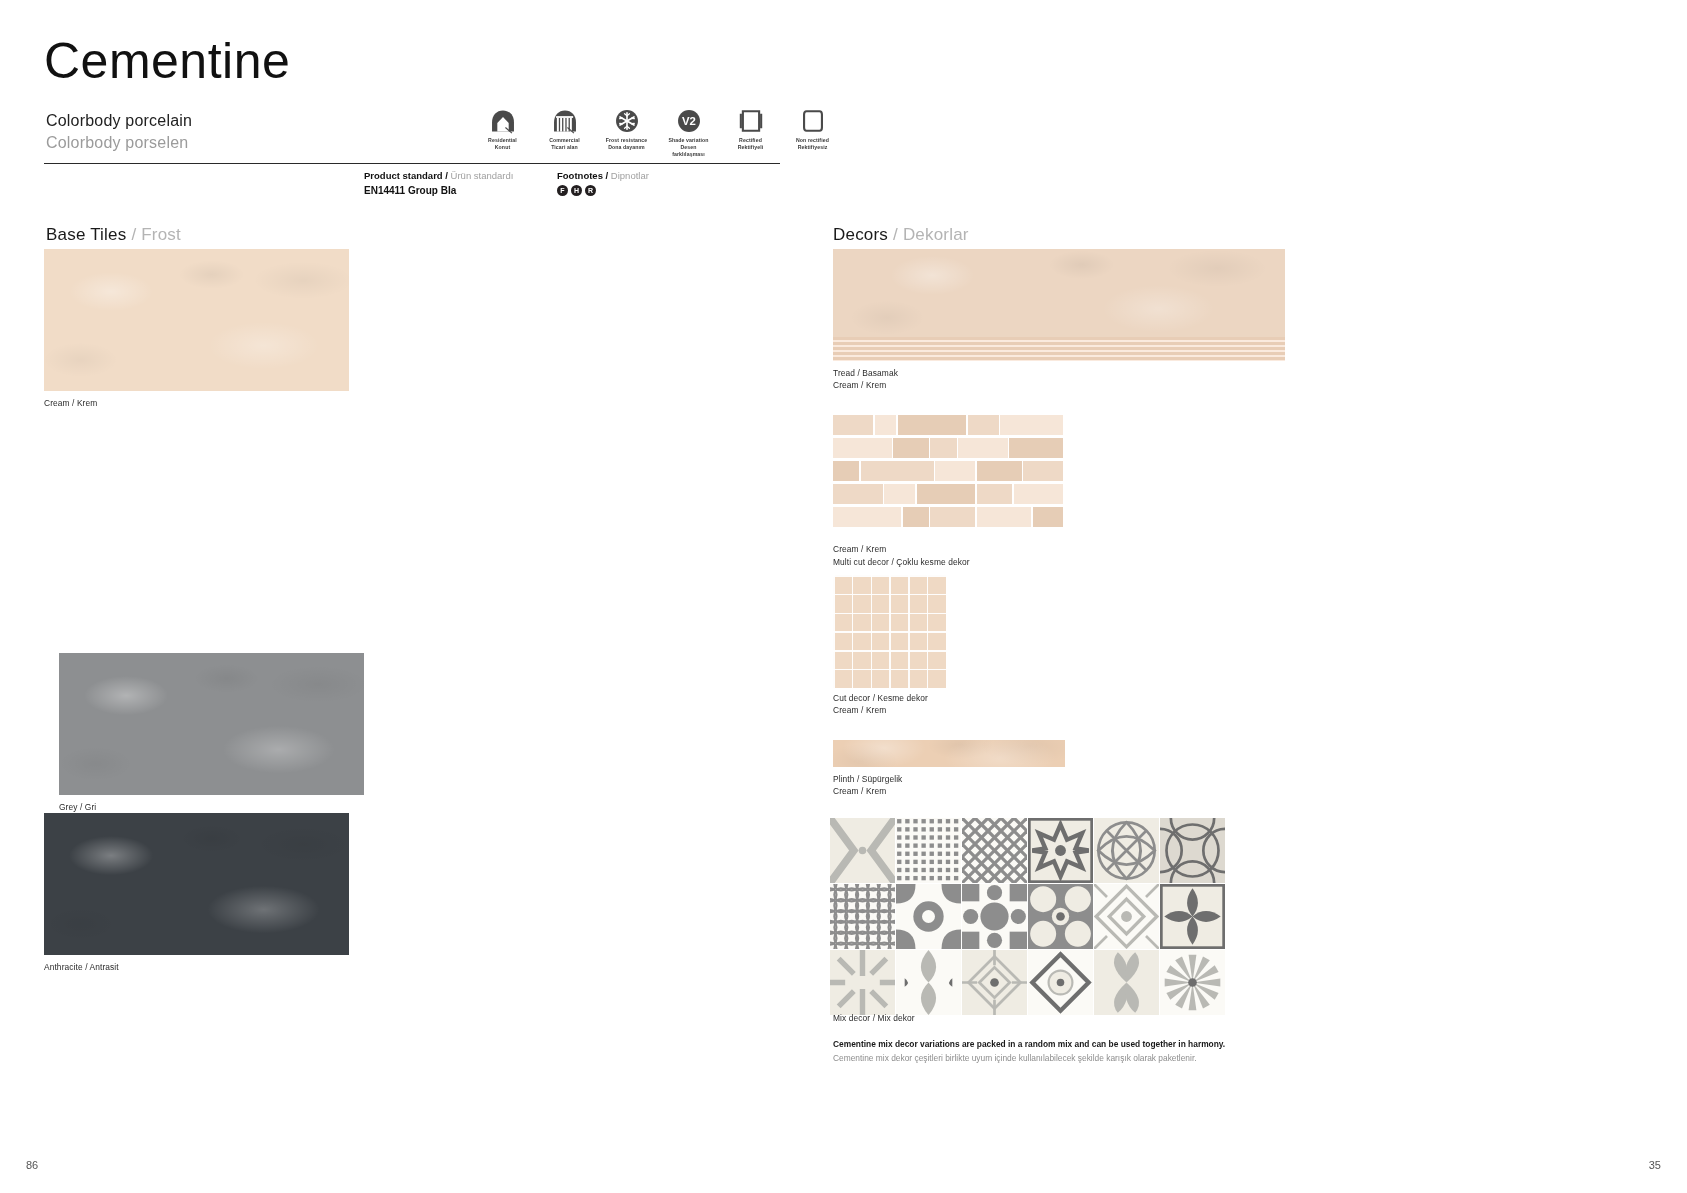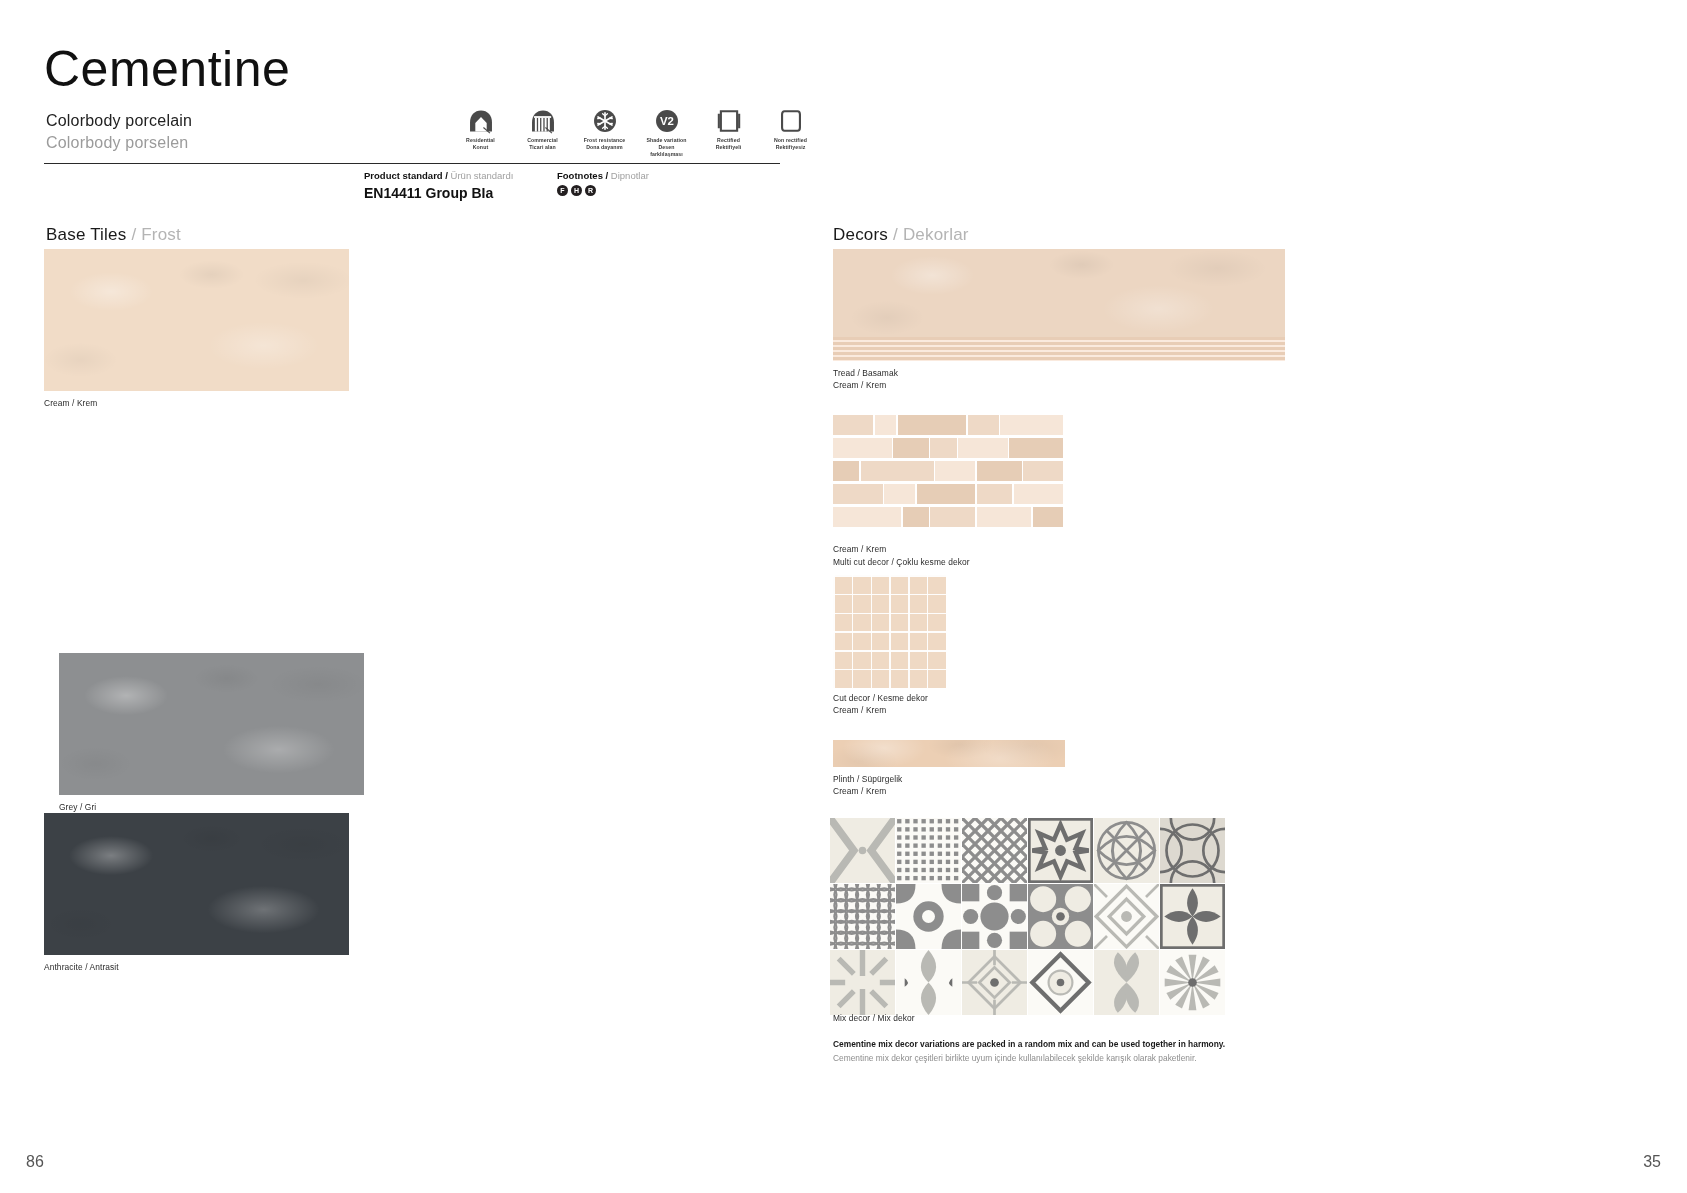--- a/index.html
+++ b/index.html
@@ -8,36 +8,36 @@
     background:#ffffff;
     font-family:"Liberation Sans", sans-serif;
     color:#1a1a1a;
     position:relative;
     overflow:hidden;
   }
   .page{position:absolute;inset:0;}
 
   
   .title{
-    position:absolute;left:44px;top:44px;
+    position:absolute;left:44px;top:36px;
     font-size:50px;font-weight:300;letter-spacing:0.5px;
     color:#111;line-height:1;
   }
   .subtitle-en{
     position:absolute;left:46px;top:112px;
     font-size:16px;font-weight:400;color:#222;letter-spacing:0.2px;
   }
   .subtitle-tr{
     position:absolute;left:46px;top:134px;
     font-size:16px;font-weight:400;color:#9b9b9b;letter-spacing:0.2px;
   }
 
   
   .iconrow{
-    position:absolute;left:458px;top:108px;
+    position:absolute;left:480px;top:108px;
     display:flex;gap:17px;align-items:flex-start;
   }
   .iconcell{width:45px;display:flex;flex-direction:column;align-items:center;}
   .iconglyph{
     width:26px;height:26px;display:block;
   }
   .iconlabel-en{
     margin-top:3px;font-size:5.2px;line-height:1.35;color:#3a3a3a;
     text-align:center;letter-spacing:0.1px;font-weight:600;
   }
@@ -46,21 +46,21 @@
     letter-spacing:0.1px;font-weight:600;
   }
 
   
   .rule{
     position:absolute;left:44px;top:163px;width:736px;height:1px;background:#2a2a2a;
   }
   .std{position:absolute;left:364px;top:169px;font-size:9.5px;line-height:1.5;}
   .std .lbl{font-weight:700;color:#111;}
   .std .lbl-tr{font-weight:400;color:#a0a0a0;}
-  .std .val{font-weight:700;color:#111;font-size:14px;}
+  .std .val{font-weight:700;color:#111;font-size:10px;}
 
   .foot{position:absolute;left:557px;top:169px;font-size:9.5px;line-height:1.5;}
   .foot .lbl{font-weight:700;color:#111;text-align:center;}
   .foot .lbl-tr{font-weight:400;color:#a0a0a0;}
   .badges{margin-top:2px;display:flex;gap:3px;}
   .badge{
     width:11px;height:11px;border-radius:50%;background:#231f20;color:#fff;
     font-size:7px;font-weight:700;display:flex;align-items:center;justify-content:center;
     line-height:1;
   }
@@ -128,21 +128,21 @@
     display:grid;grid-template-columns:repeat(6,65px);grid-template-rows:repeat(3,65px);
     column-gap:1px;row-gap:1px;}
   .mtile{width:65px;height:65px;position:relative;overflow:hidden;background:#f2efe9;}
 
   .mixnote{position:absolute;left:833px;top:1012px;font-size:8.4px;line-height:1.5;}
   .mixnote .en{color:#1a1a1a;font-weight:700;}
   .mixnote .tr{color:#8d8d8d;font-weight:400;}
   #mixcap{position:absolute;left:833px;top:1012px;}
 
   
-  .pageno{position:absolute;bottom:22px;font-size:16px;color:#555;}
+  .pageno{position:absolute;bottom:22px;font-size:11px;color:#555;}
   #pg-left{left:26px;}
   #pg-right{right:26px;}
 </style>
 </head>
 <body>
 
 <div class="page">
 
   <div class="title">Cementine</div>
   <div class="subtitle-en">Colorbody porcelain</div>

